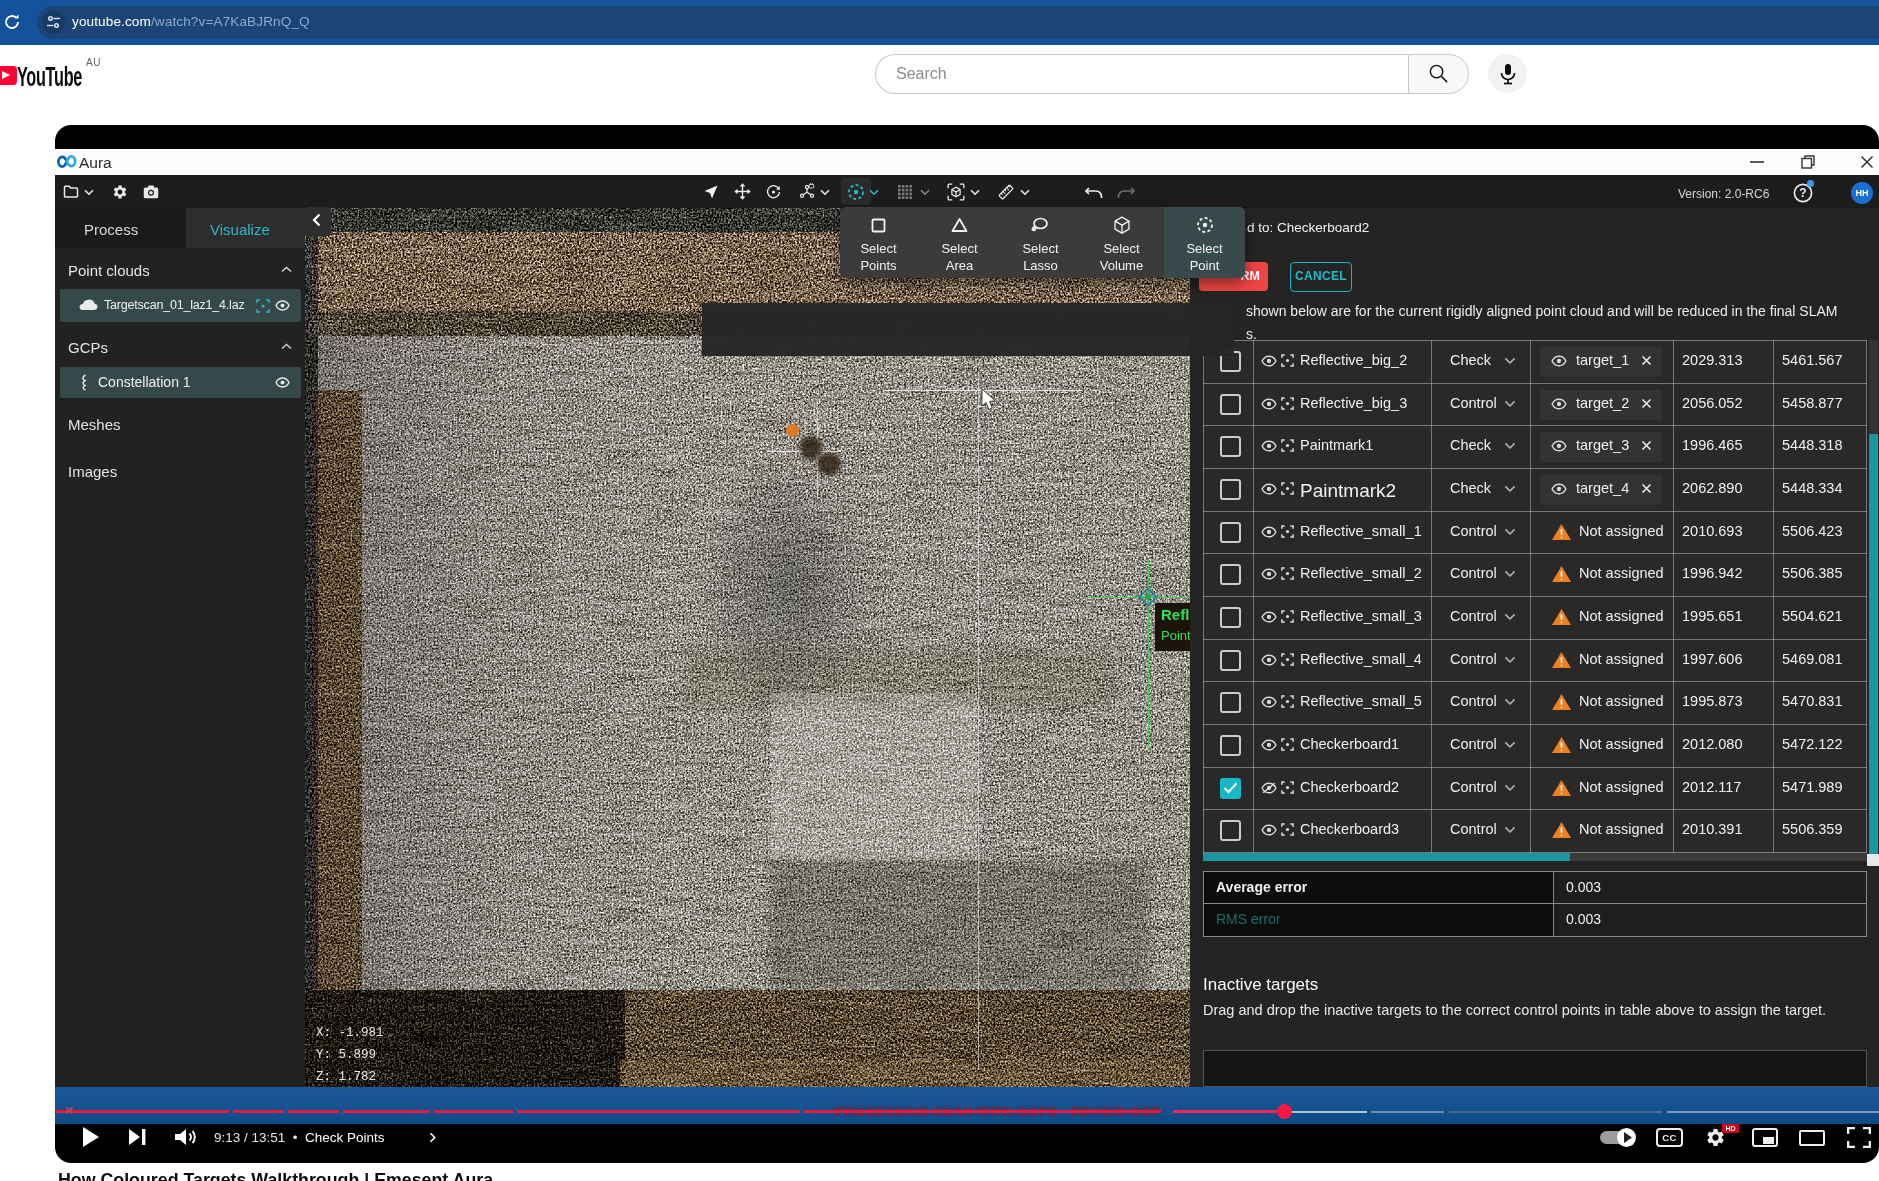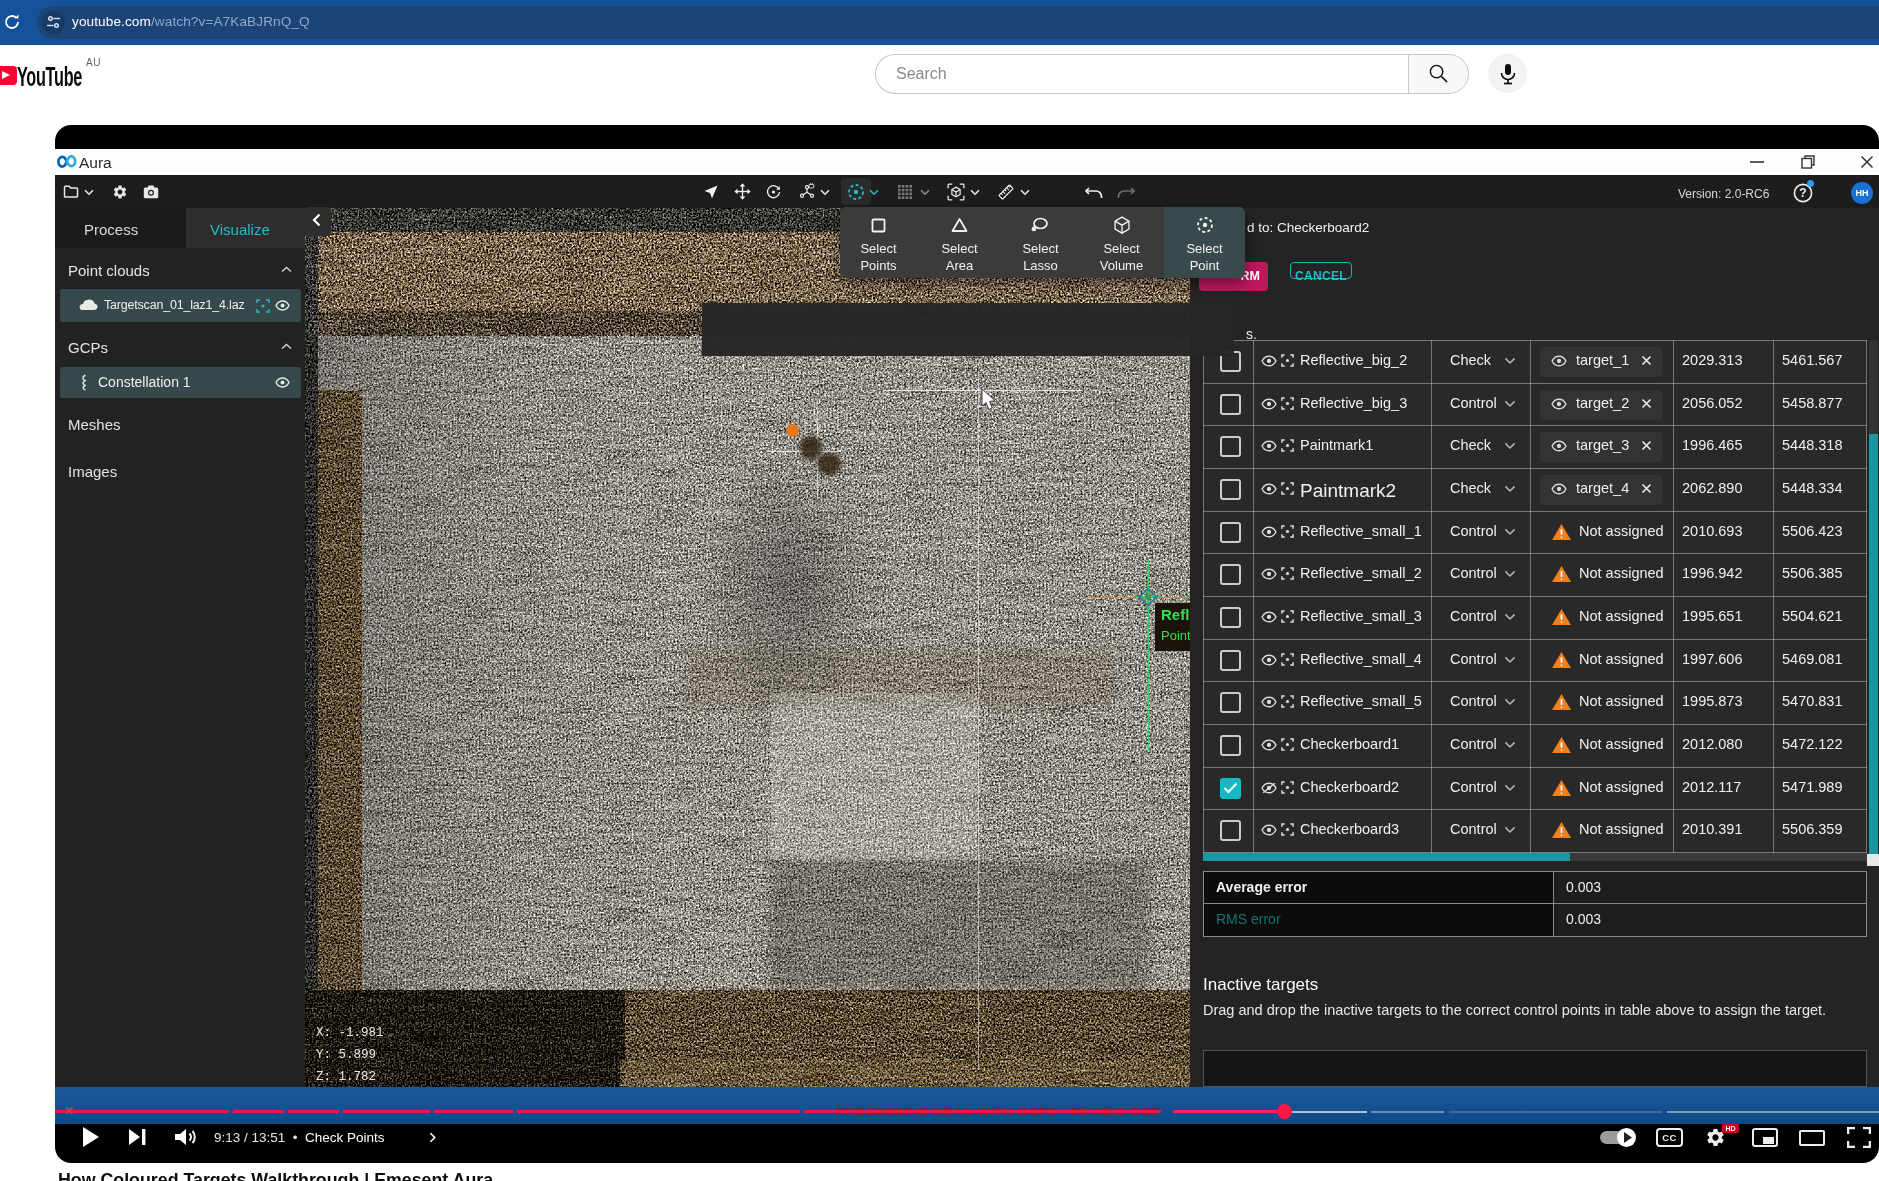--- a/index.html
+++ b/index.html
@@ -341,22 +341,23 @@
       </svg>
 </div>
 
 <div class="abs" style="left:305px;top:207px;width:26px;height:29px;background:#2e2e2e;border-radius:3px"></div>
 <svg class="abs" style="left:312px;top:213px" width="9" height="14" viewBox="0 0 9 14">
       <path d="M7.5 1.5L2 7l5.5 5.5" fill="none" stroke="#fff" stroke-width="2.2"></path>
     </svg>
 
 <div class="abs" style="left:1203px;top:340px;width:663px;height:513px;background:#292929"></div>
 <div class="abs" style="left:1247px;top:220px;font-size:13.5px;color:#f2f2f2">d to: Checkerboard2</div>
-<div class="abs" style="left:1199px;top:262px;width:69px;height:29px;background:#be185d;border-radius:4px;color:#fff;font-size:12.5px;font-weight:bold;text-align:right;line-height:29px;padding-right:8px">RM</div>
-<div class="abs" style="left:1290px;top:262px;width:62px;height:17px;border:1.5px solid #17b3c2;border-radius:4px;color:#20bcc9;font-size:12px;font-weight:bold;text-align:center;line-height:26px;letter-spacing:.3px">CANCEL</div>
+<div class="abs" style="left:1199px;top:262px;width:69px;height:29px;background:#ef4444;border-radius:4px;color:#fff;font-size:12.5px;font-weight:bold;text-align:right;line-height:29px;padding-right:8px">RM</div>
+<div class="abs" style="left:1290px;top:262px;width:62px;height:30px;border:1.5px solid #17b3c2;border-radius:4px;color:#20bcc9;font-size:12px;font-weight:bold;text-align:center;line-height:26px;letter-spacing:.3px">CANCEL</div>
+<div class="abs" style="left:1246px;top:303px;font-size:14px;color:#ececec">shown below are for the current rigidly aligned point cloud and will be reduced in the final SLAM</div>
 <div class="abs" style="left:1246px;top:326px;font-size:14px;color:#ececec">s.</div>
 <div class="abs" style="left:1203px;top:340px;width:1px;height:513px;background:rgba(200,200,200,.5)"></div>
 <div class="abs" style="left:1253px;top:340px;width:1px;height:513px;background:rgba(200,200,200,.5)"></div>
 <div class="abs" style="left:1431px;top:340px;width:1px;height:513px;background:rgba(200,200,200,.5)"></div>
 <div class="abs" style="left:1530px;top:340px;width:1px;height:513px;background:rgba(200,200,200,.5)"></div>
 <div class="abs" style="left:1673px;top:340px;width:1px;height:513px;background:rgba(200,200,200,.5)"></div>
 <div class="abs" style="left:1773px;top:340px;width:1px;height:513px;background:rgba(200,200,200,.5)"></div>
 <div class="abs" style="left:1866px;top:340px;width:1px;height:513px;background:rgba(200,200,200,.5)"></div>
 <div class="abs" style="left:1203px;top:340px;width:664px;height:1px;background:rgba(200,200,200,.5)"></div>
 <div class="abs" style="left:1203px;top:383px;width:664px;height:1px;background:rgba(200,200,200,.5)"></div>

